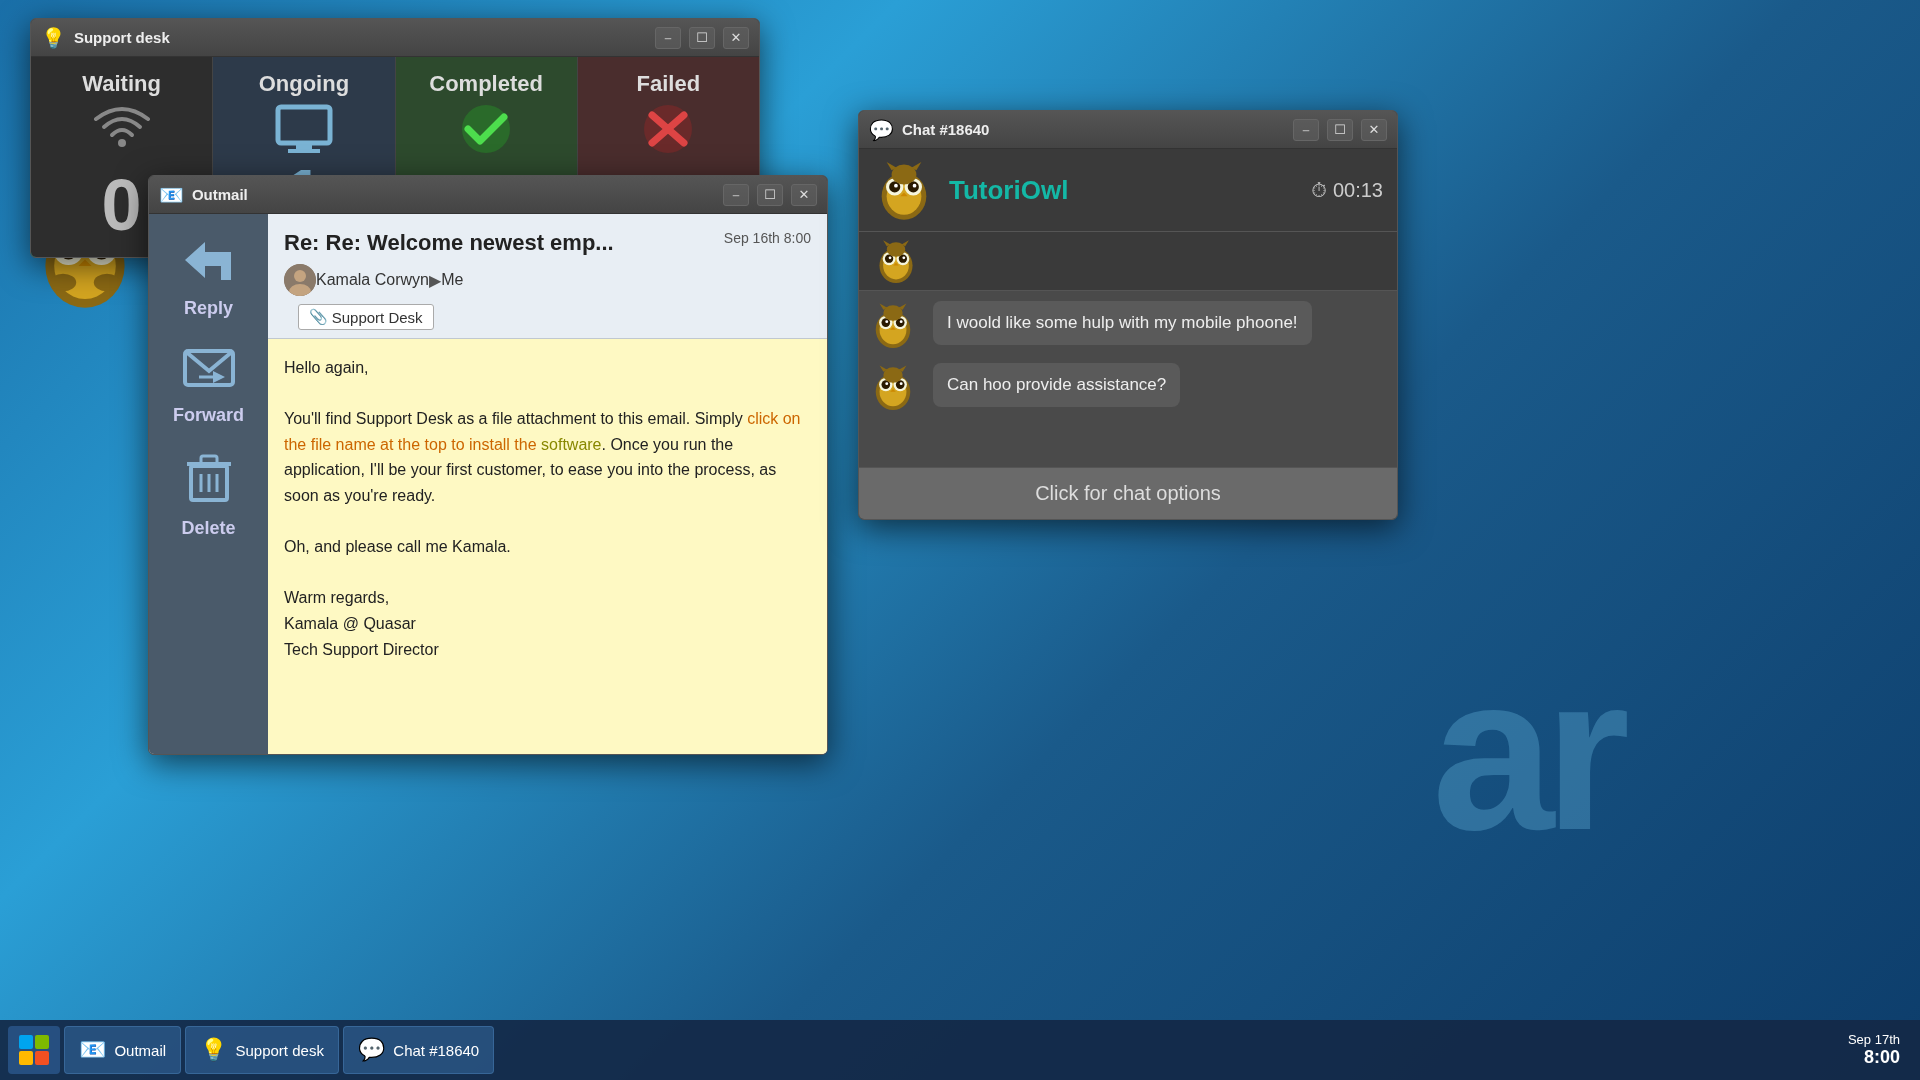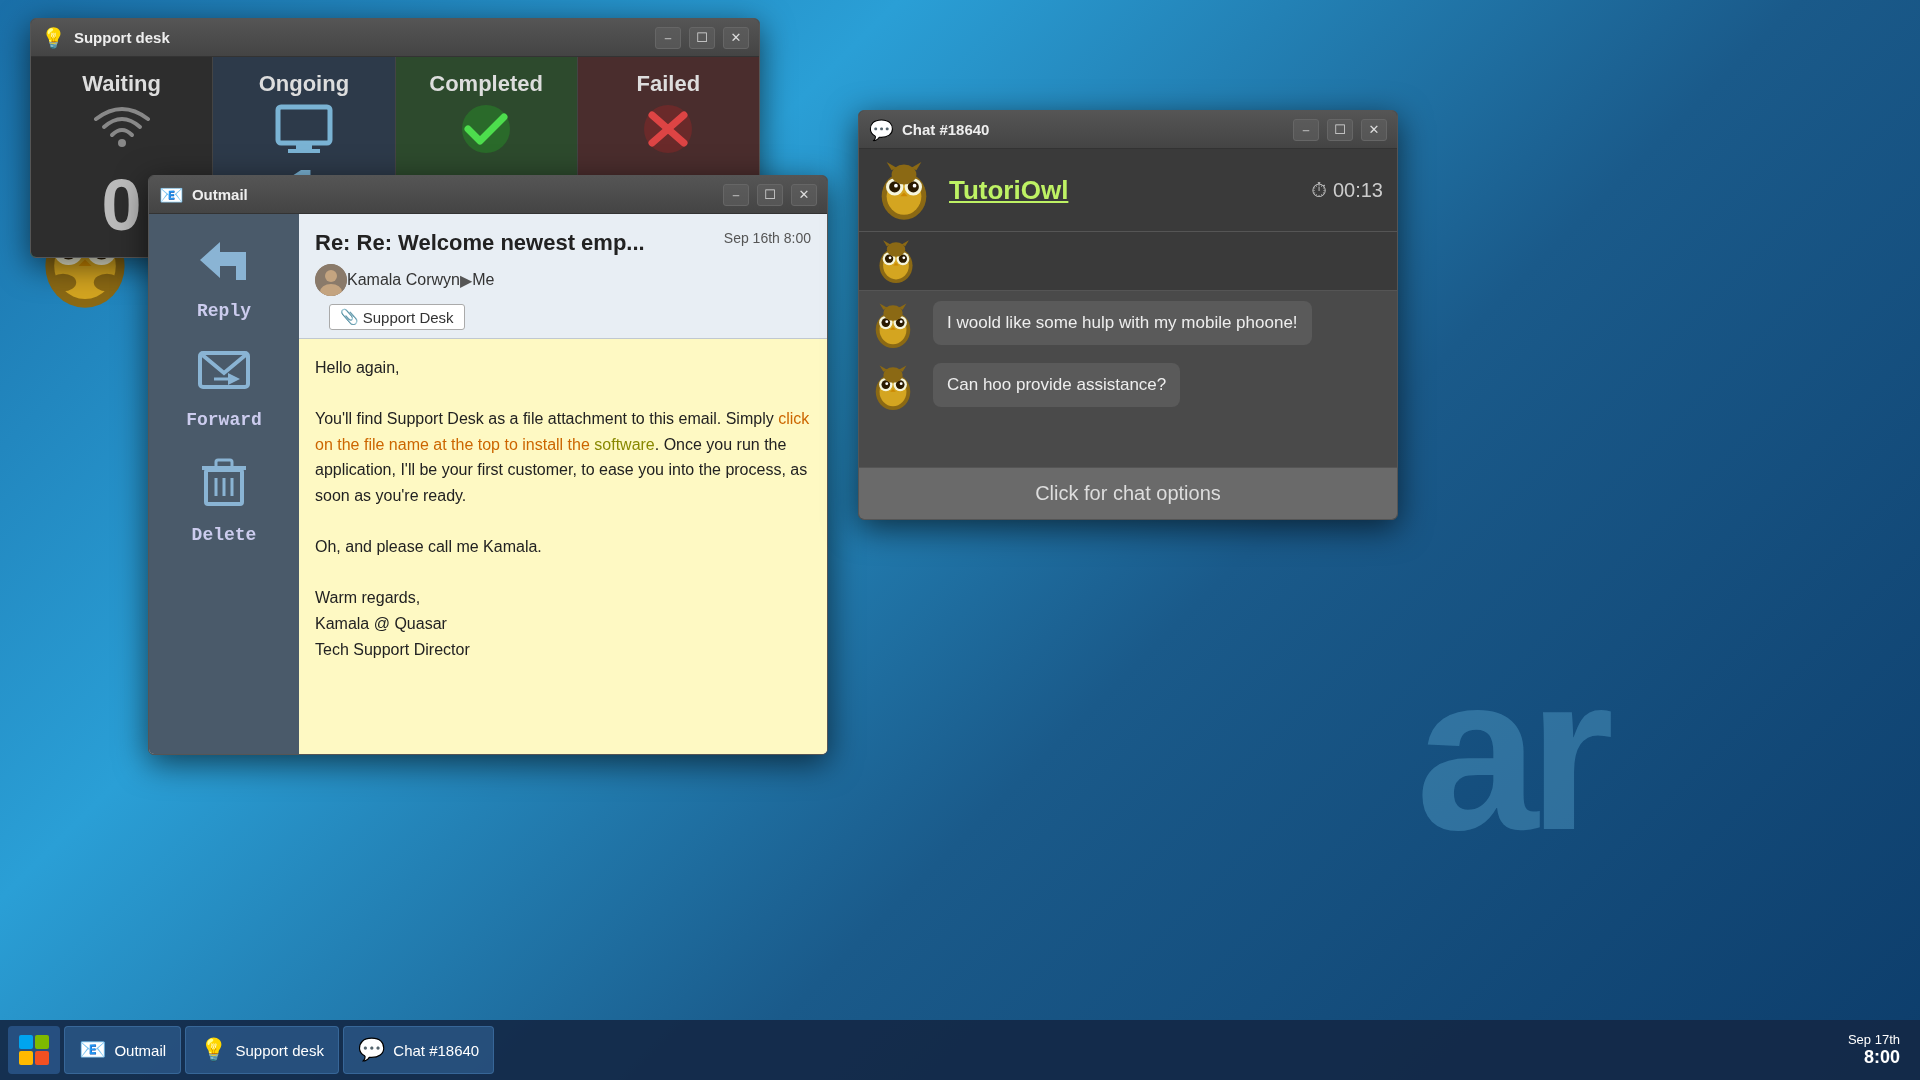--- a/index.html
+++ b/index.html
@@ -9,21 +9,21 @@
       overflow: hidden;
       font-family: 'Segoe UI', Arial, sans-serif;
       background: linear-gradient(135deg, #1a6fa8 0%, #2a9fd6 30%, #1a5a8a 60%, #0d3d6b 100%);
       position: relative;
     }
 
     
     .desktop-text {
       position: absolute;
       bottom: 200px;
-      right: 316px;
+      right: 300px;
       font-size: 220px;
       font-weight: bold;
       color: rgba(100, 180, 220, 0.35);
       letter-spacing: -10px;
       user-select: none;
     }
 
     
     .taskbar {
       position: absolute;
@@ -169,28 +169,27 @@
       top: 175px;
       width: 680px;
       height: 580px;
     }
     .outmail-body {
       display: flex;
       height: calc(100% - 38px);
       background: #c8d0d8;
     }
     .outmail-sidebar {
-      width: 150px;
+      width: 119px;
       background: #4a5a6a;
       display: flex;
       flex-direction: column;
       align-items: center;
       padding-top: 16px;
       gap: 10px;
-      font-family: Liberation Mono, monospace;
     }
     .mail-action {
       display: flex;
       flex-direction: column;
       align-items: center;
       cursor: pointer;
       padding: 8px 12px;
       border-radius: 6px;
       width: 130px;
     }
@@ -280,22 +279,21 @@
       border-bottom: 1px solid #555;
     }
     .chat-owl-avatar {
       width: 62px;
       height: 62px;
     }
     .chat-user-name {
       flex: 1;
       font-size: 26px;
       font-weight: bold;
-      color: #bef264;
-      text-decoration: underline;
+      color: #14b8a6;
     }
     .chat-timer {
       color: #ccc;
       font-size: 20px;
       display: flex;
       align-items: center;
       gap: 6px;
     }
     .chat-messages {
       flex: 1;

